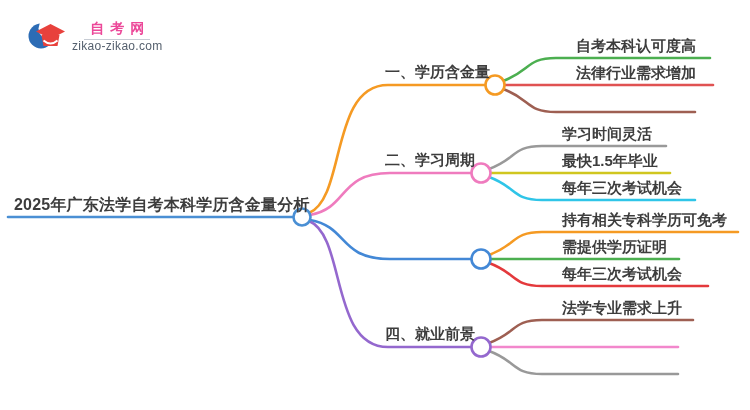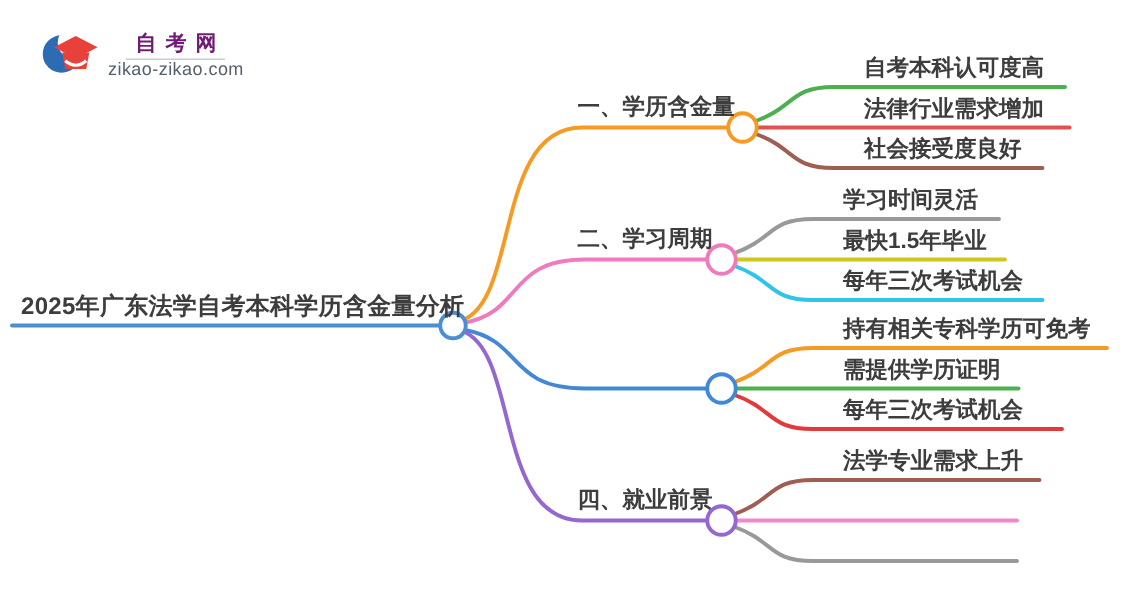--- a/index.html
+++ b/index.html
@@ -41,21 +41,21 @@
     position: absolute;
     left: 28px; top: 19px;
     display: flex;
     align-items: flex-start;
   }
   .logo-icon { width: 38px; height: 32px; }
   .logo-text { margin-left: 6px; display: flex; flex-direction: column; align-items: center; }
   .logo-name {
     font-size: 14px;
     font-weight: 700;
-    color: #701a75;
+    color: #ec4899;
     letter-spacing: 6px;
     padding-left: 6px;
     line-height: 18px;
   }
   .logo-divider {
     width: 66px;
     height: 1px;
     background: #c7ccd4;
     margin: 2px 0 1px 0;
   }
@@ -123,21 +123,20 @@
   </svg>
 
   <div class="label map-title">2025年广东法学自考本科学历含金量分析</div>
 
   <div class="label branch-label" style="left:385px; top:62px;">一、学历含金量</div>
   <div class="label branch-label" style="left:385px; top:150px;">二、学习周期</div>
   <div class="label branch-label" style="left:385px; top:324px;">四、就业前景</div>
 
   <div class="label sub-label" style="left:576px; top:36px;">自考本科认可度高</div>
   <div class="label sub-label" style="left:576px; top:63px;">法律行业需求增加</div>
-  <div class="label sub-label" style="left:576px; top:90px;">社会接受度良好</div>
 
   <div class="label sub-label" style="left:562px; top:124px;">学习时间灵活</div>
   <div class="label sub-label" style="left:562px; top:151px;">最快1.5年毕业</div>
   <div class="label sub-label" style="left:562px; top:178px;">每年三次考试机会</div>
 
   <div class="label sub-label" style="left:562px; top:237px;">需提供学历证明</div>
   <div class="label sub-label" style="left:562px; top:210px;">持有相关专科学历可免考</div>
   <div class="label sub-label" style="left:562px; top:264px;">每年三次考试机会</div>
 
   <div class="label sub-label" style="left:562px; top:298px;">法学专业需求上升</div>

